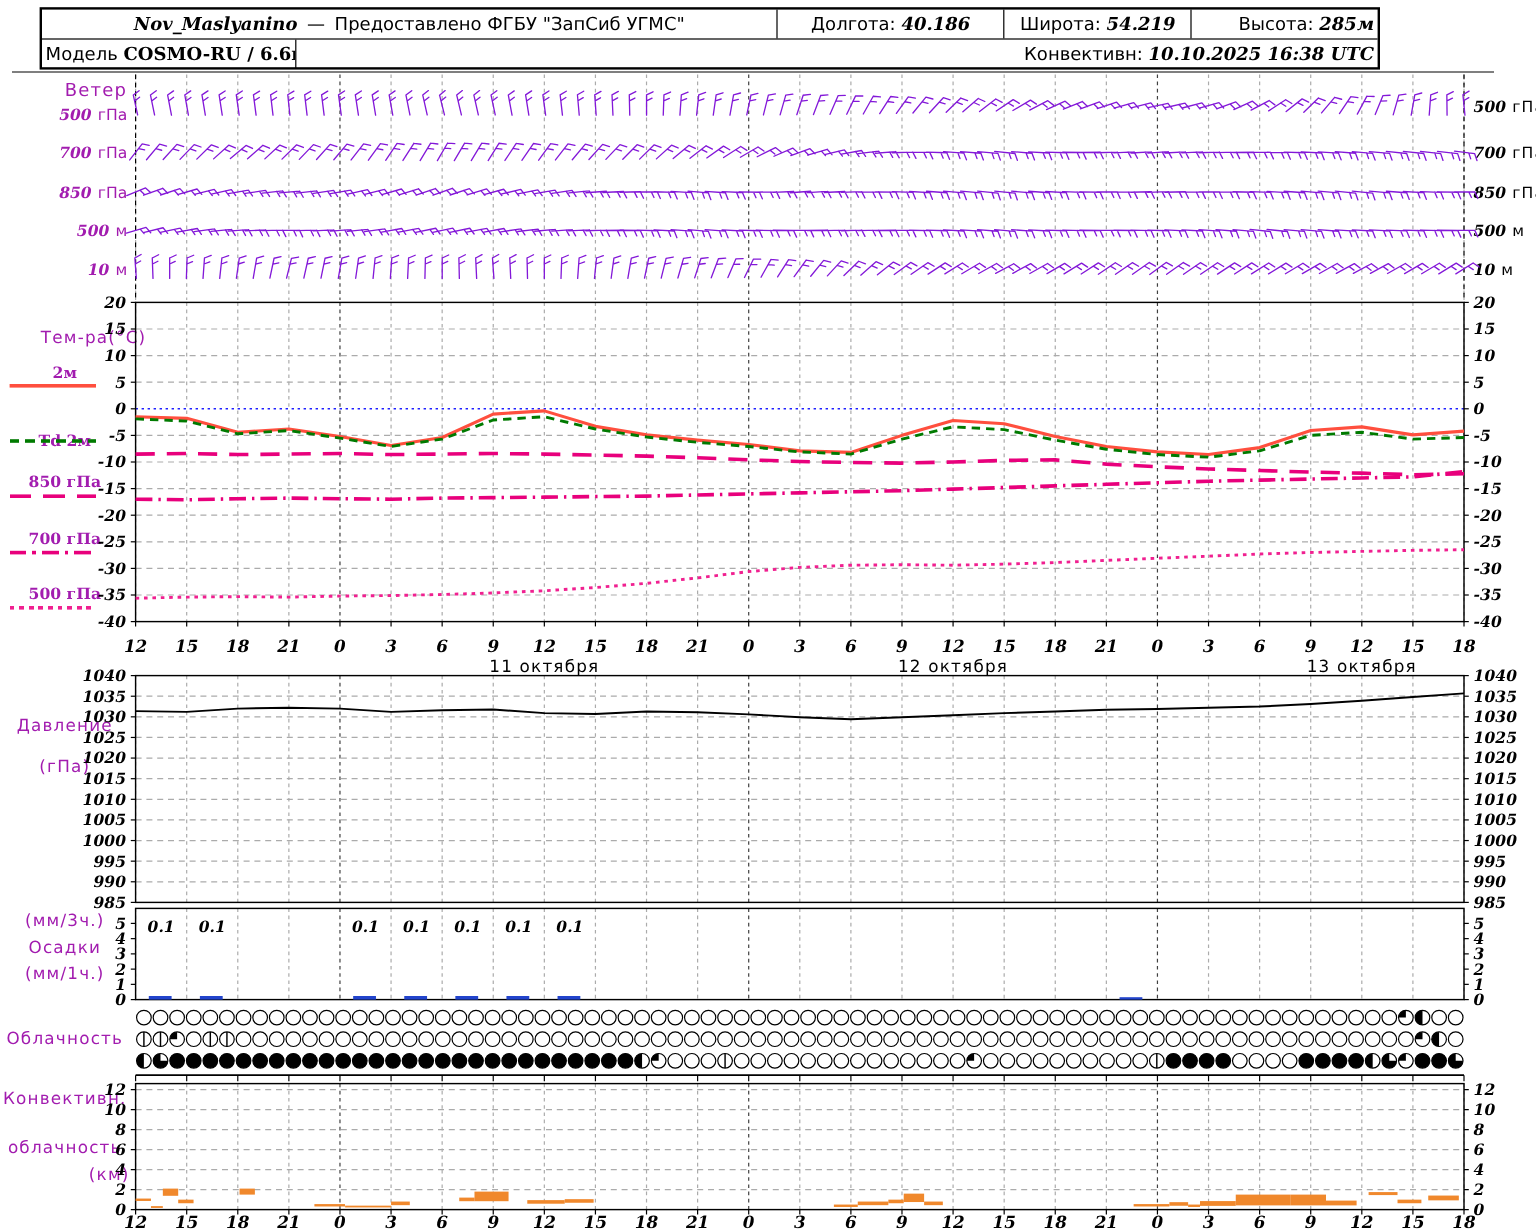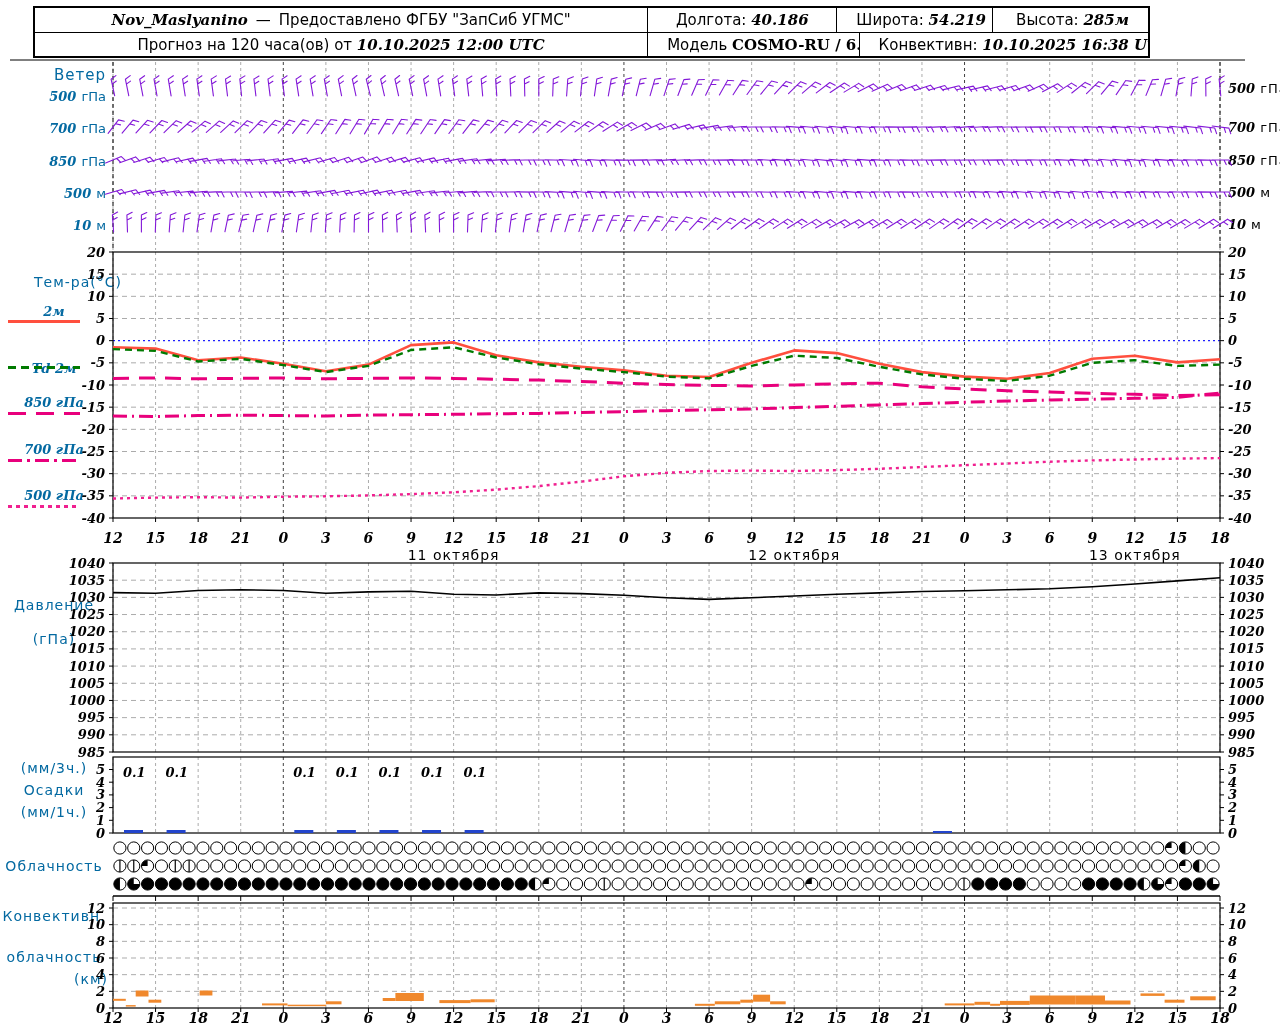--- a/index.html
+++ b/index.html
@@ -1,38 +1,38 @@
 <!DOCTYPE html>
 <html><head>
 <meta charset="utf-8">
 <style>
   html,body{margin:0;padding:0;background:#fff;width:1280px;height:1024px;overflow:hidden;}
   #page{position:relative;width:1280px;height:1024px;background:#fff;font-family:"DejaVu Sans",sans-serif;color:#000;}
   
   #hdr{position:absolute;left:33px;top:6px;width:1117px;height:52px;border:2px solid #000;box-sizing:border-box;font-size:15px;}
   .hrow{display:flex;height:24px;line-height:24px;white-space:nowrap;}
   .hrow.r1{border-bottom:1px solid #000;}
-  .hcell{padding:0 19px;box-sizing:border-box;overflow:hidden;}
+  .hcell{padding:0 3px;box-sizing:border-box;overflow:hidden;}
   .hcell+.hcell{border-left:1px solid #000;}
   .c-main{flex:0 0 55%;text-align:center;}
   .c-a{flex:0 0 17%;text-align:center;}
   .c-b{flex:0 0 14%;text-align:center;}
   .c-c{flex:1;text-align:right;}
   .c-f{flex:0 0 55%;text-align:center;}
   .c-m{flex:0 0 19%;text-align:center;}
   .iv{font-family:"DejaVu Serif",serif;font-style:italic;font-weight:bold;}
   .bv{font-family:"DejaVu Serif",serif;font-weight:bold;}
   .dash{padding:0 8px;}
   
-  .slab{position:absolute;left:0;width:108px;font-size:14px;letter-spacing:1px;color:#0369a1;}
+  .slab{position:absolute;left:0;width:108px;font-size:14px;letter-spacing:1px;color:#a21caf;}
   .ctr{text-align:center;}
   .rgt{text-align:right;padding-right:2px;box-sizing:border-box;}
   .lvl-num{font-family:"DejaVu Serif",serif;font-style:italic;font-weight:bold;font-size:13px;letter-spacing:0;}
   .lvl-unit{font-size:13px;letter-spacing:0;margin-left:5px;}
-  .leg{font-family:"DejaVu Serif",serif;font-style:italic;font-weight:bold;font-size:13px;letter-spacing:0;}
+  .leg{font-family:"DejaVu Serif",serif;font-weight:bold;font-size:13px;letter-spacing:0;}
   .lsamp{position:absolute;left:8px;width:72px;height:3px;}
   .ls0{background:#FF4F3E;}
   .ls1{background:repeating-linear-gradient(90deg,#007A00 0 8px,transparent 8px 13px);}
   .ls2{background:repeating-linear-gradient(90deg,#E8007C 0 18px,transparent 18px 28px);}
   .ls3{background:repeating-linear-gradient(90deg,#E8007C 0 14px,transparent 14px 19px,#E8007C 19px 22px,transparent 22px 27px);}
   .ls4{background:repeating-linear-gradient(90deg,#F02090 0 4px,transparent 4px 8px);}
   
   .tk{font:italic bold 13px "DejaVu Serif",serif;fill:#000;}
   .hrlb{font:italic bold 14px "DejaVu Serif",serif;fill:#000;}
   .dt{font:14px "DejaVu Sans",sans-serif;fill:#000;letter-spacing:1px;}
@@ -56,24 +56,20 @@
       <div class="hcell c-b">
         <span>Широта:</span>
         <span class="iv">54.219</span>
       </div>
       <div class="hcell c-c">
         <span>Высота:</span>
         <span class="iv">285м</span>
       </div>
     </div>
     <div class="hrow">
-      <div class="hcell c-f">
-        <span>Прогноз на 120 часа(ов) от</span>
-        <span class="iv">10.10.2025 12:00 UTC</span>
-      </div>
       <div class="hcell c-m">
         <span>Модель</span>
         <span class="bv">COSMO-RU / 6.6км</span>
       </div>
       <div class="hcell c-c">
         <span>Конвективн:</span>
         <span class="iv">10.10.2025 16:38 UTC</span>
       </div>
     </div>
   </div>

